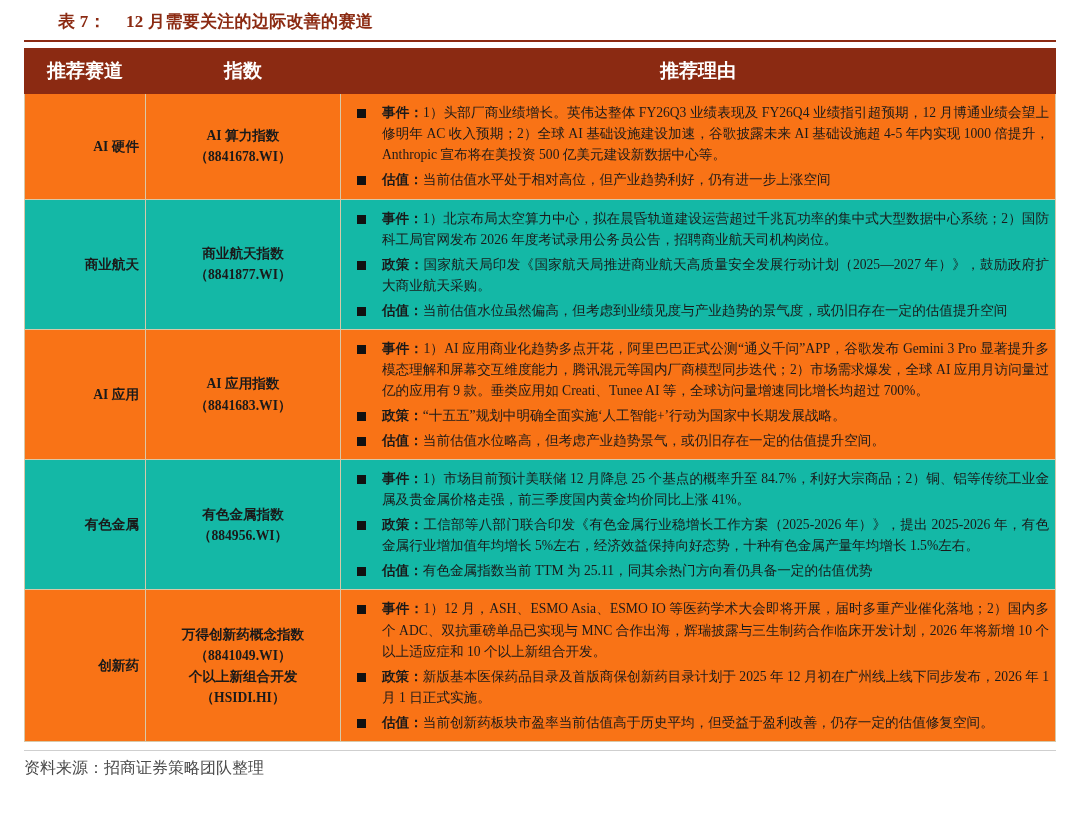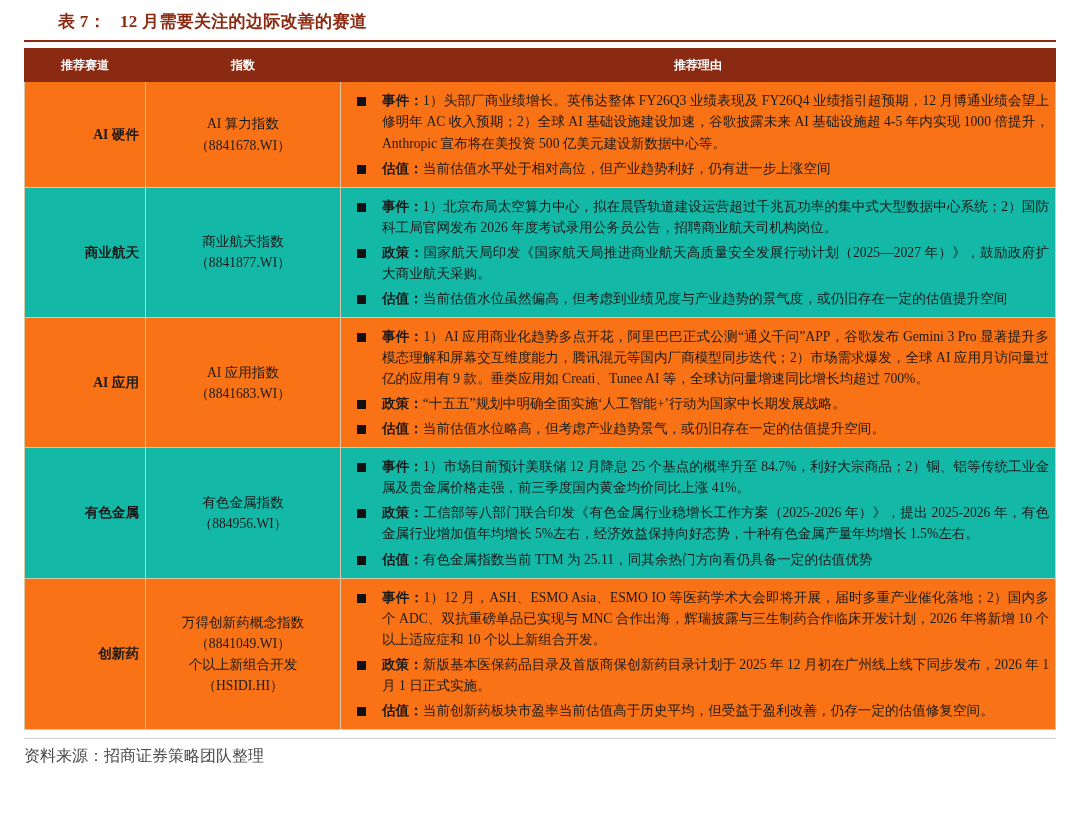--- a/index.html
+++ b/index.html
@@ -29,35 +29,35 @@
     font-size: 17px;
     font-weight: bold;
     letter-spacing: 0.3px;
   }
   .title-label {
     color: #8b2a12;
     margin-left: 32px;
   }
   .title-text {
     color: #8b2a12;
-    margin-left: 14px;
+    margin-left: 20px;
     font-family: Liberation Serif, serif;
   }
   
   table.main {
     border-collapse: collapse;
     width: 1032px;
     margin: 0 24px;
     table-layout: fixed;
   }
   table.main th {
     background: #8b2a12;
     color: #ffffff;
     font-weight: bold;
-    font-size: 12px;
+    font-size: 19px;
     padding: 6px 4px;
     border: 1px solid #8b2a12;
     text-align: center;
   }
   table.main td {
     border: 1px solid #d8c9a8;
     vertical-align: middle;
     font-size: 13.6px;
     line-height: 1.55;
     padding: 6px 6px;
@@ -66,20 +66,21 @@
     width: 112px;
     text-align: right;
     font-weight: bold;
     font-size: 15px;
   }
   .c-index {
     width: 186px;
     text-align: center;
     font-size: 14px;
     line-height: 1.7;
+    font-weight: bold;
   }
   .c-reason {
     padding: 2px 8px 2px 0;
   }
   .row-odd td {
     background: #f97316;
   }
   .row-even td {
     background: #14b8a6;
   }

